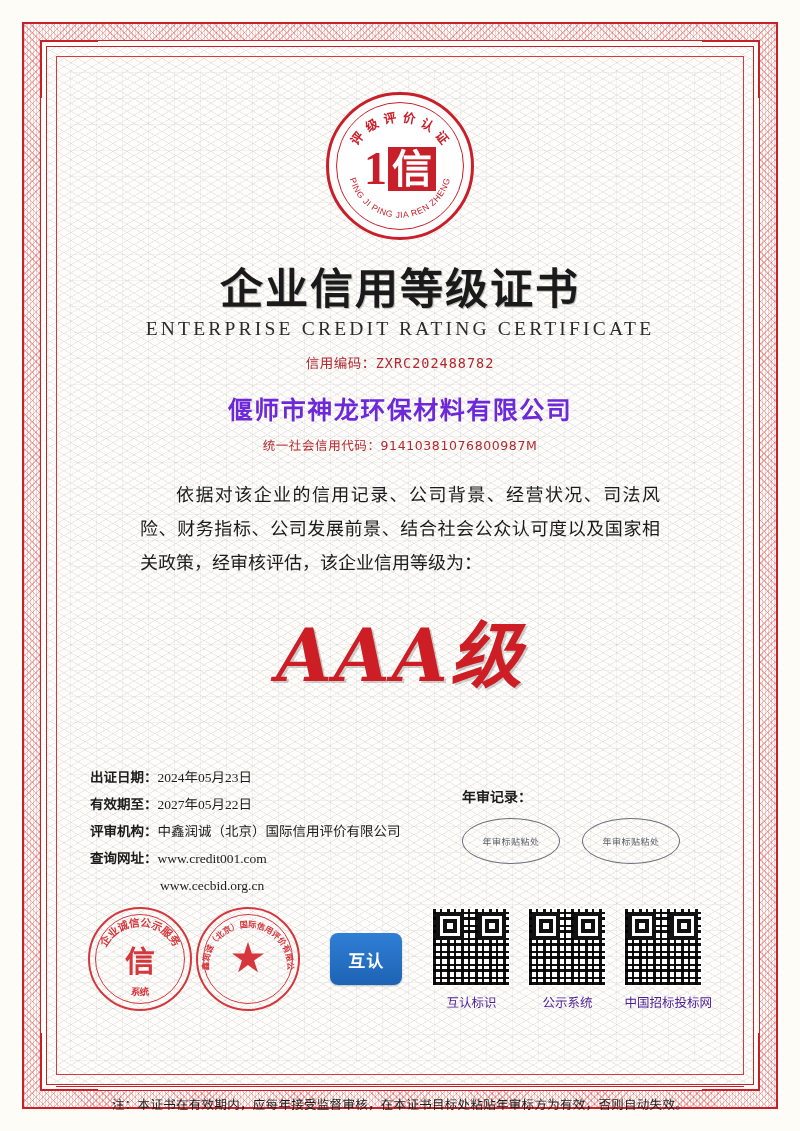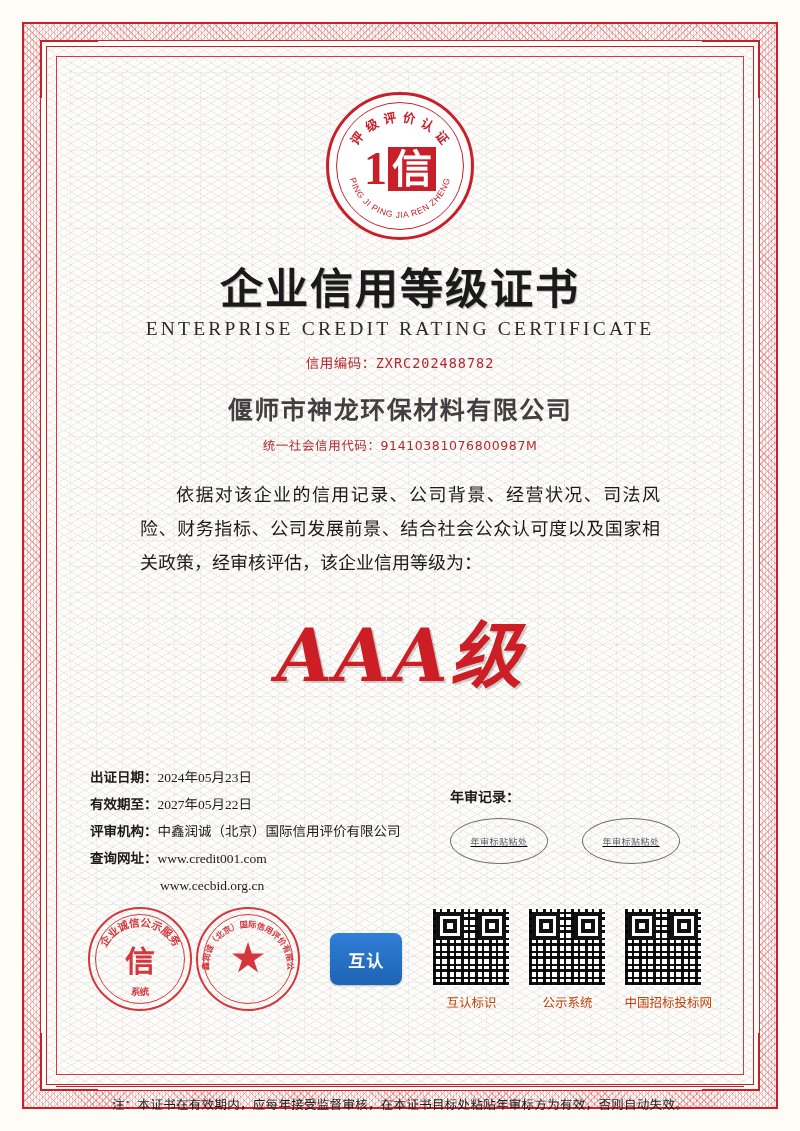--- a/index.html
+++ b/index.html
@@ -173,21 +173,21 @@
     font-family: "DejaVu Sans Mono", "Liberation Mono", monospace;
     letter-spacing: 1px;
   }
 
   .company {
     margin-top: 18px;
     font-family: "DejaVu Sans", "Liberation Sans", sans-serif;
     font-weight: bold;
     font-size: 25px;
     letter-spacing: 1.5px;
-    color: #404040;
+    color: #6d28d9;
   }
   .uscc {
     margin-top: 9px;
     font-size: 12.5px;
     color: #b3282f;
     font-family: "DejaVu Sans", "Liberation Sans", sans-serif;
     letter-spacing: .6px;
   }
 
   .body-text {
@@ -238,21 +238,21 @@
     padding-top: 22px;
     text-align: left;
   }
   .annual-title {
     font-family: "DejaVu Sans", "Liberation Sans", sans-serif;
     font-weight: bold;
     font-size: 14px;
     color: #1b1b1b;
     margin-bottom: 12px;
   }
-  .annual-ovals { display: flex; gap: 34px; text-decoration: underline; }
+  .annual-ovals { display: flex; gap: 22px; }
   .oval {
     width: 96px;
     height: 44px;
     border: 1px solid #6a6f78;
     border-radius: 50%;
     display: flex;
     align-items: center;
     justify-content: center;
     font-size: 9px;
     color: #5b6068;
@@ -346,21 +346,21 @@
     border: 4px solid #111;
     background: #fff;
     box-shadow: inset 0 0 0 3px #fff, inset 0 0 0 7px #111;
   }
   .qr::before { left: 3px; top: 3px; }
   .qr::after  { right: 3px; top: 3px; }
   .qr-cap {
     margin-top: 6px;
     font-family: "DejaVu Sans", "Liberation Sans", sans-serif;
     font-size: 12.5px;
-    color: #c2410c;
+    color: #4c1d95;
     white-space: nowrap;
     text-align: center;
   }
 
   
   .footer-note {
     position: absolute;
     left: 56px; right: 56px; bottom: 18px;
     border-top: 1px solid #c8202a;
     padding-top: 7px;

